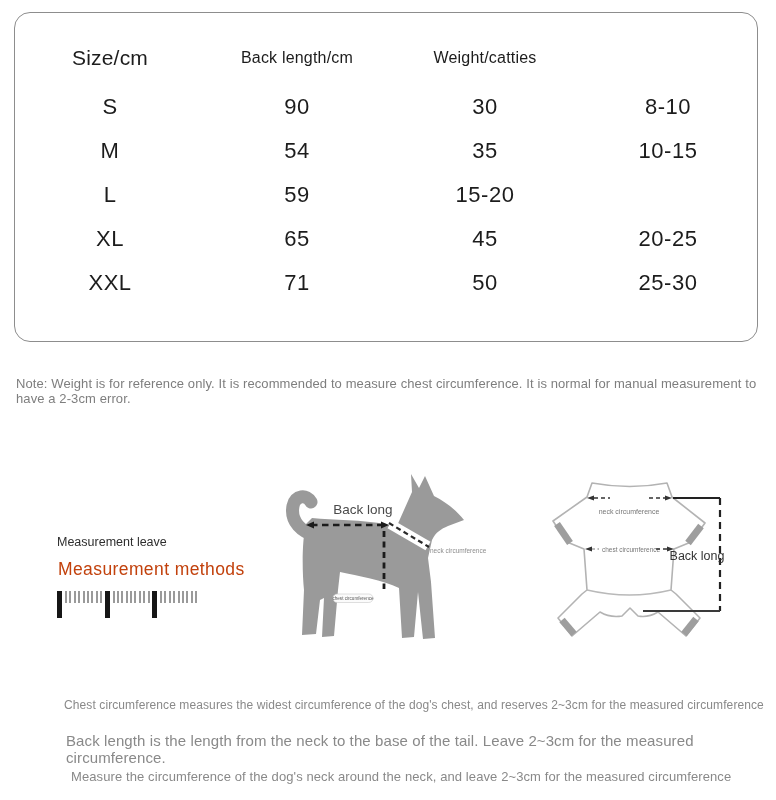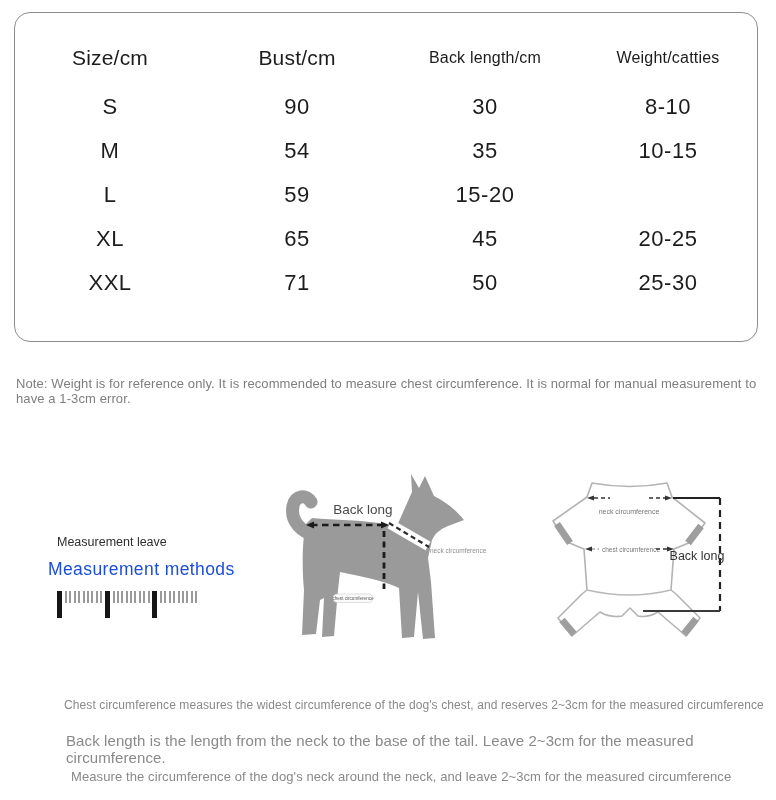--- a/index.html
+++ b/index.html
@@ -23,21 +23,21 @@
   .t-head .t-cell.small-head { font-size:16px; }
 
   
   .note-text {
     position:absolute; left:16px; top:376px; width:748px;
     font-size:13px; color:#7e7e7e; letter-spacing:.1px;
   }
 
   
   .mlabel-small { position:absolute; left:57px; top:535px; font-size:12.5px; color:#2e2e2e; }
-  .mlabel-large { position:absolute; left:48px; top:559px; font-size:17.5px; color:#1d4ed8; letter-spacing:.4px; }
+  .mlabel-large { position:absolute; left:58px; top:559px; font-size:17.5px; color:#c2410c; letter-spacing:.4px; }
   .ruler { position:absolute; left:57px; top:591px; height:30px; white-space:nowrap; font-size:0; }
   .ruler .tall { display:inline-block; width:5px; height:27px; background:#161616; margin-right:3px; vertical-align:top; }
   .ruler .tick { display:inline-block; width:2px; height:12px; background:#9a9a9a; margin-right:2.4px; vertical-align:top; }
 
   
   .dog-svg { position:absolute; left:278px; top:440px; }
   .garment-svg { position:absolute; left:530px; top:450px; }
 
   
   .instr { position:absolute; color:#898989; letter-spacing:.1px;margin-left:16px; }
@@ -48,21 +48,20 @@
   svg text { font-family:"Liberation Sans", sans-serif; }
 </style>
 </head>
 <body>
 
 <div class="page">
 
   <div class="size-box">
     <div class="t-row t-head">
       <div class="t-cell">Size/cm</div>
-      <div class="t-cell">Bust/cm</div>
       <div class="t-cell small-head">Back length/cm</div>
       <div class="t-cell small-head">Weight/catties</div>
     </div>
     <div class="t-row">
       <div class="t-cell">S</div>
       <div class="t-cell">90</div>
       <div class="t-cell">30</div>
       <div class="t-cell">8-10</div>
     </div>
     <div class="t-row">
@@ -83,21 +82,21 @@
       <div class="t-cell">20-25</div>
     </div>
     <div class="t-row">
       <div class="t-cell">XXL</div>
       <div class="t-cell">71</div>
       <div class="t-cell">50</div>
       <div class="t-cell">25-30</div>
     </div>
   </div>
 
-  <div class="note-text">Note: Weight is for reference only. It is recommended to measure chest circumference. It is normal for manual measurement to have a 1-3cm error.</div>
+  <div class="note-text">Note: Weight is for reference only. It is recommended to measure chest circumference. It is normal for manual measurement to have a 2-3cm error.</div>
 
   <div class="mlabel-small">Measurement leave</div>
   <div class="mlabel-large">Measurement methods</div>
 
   <div class="ruler">
     <span class="tall"></span><span class="tick"></span><span class="tick"></span><span class="tick"></span><span class="tick"></span><span class="tick"></span><span class="tick"></span><span class="tick"></span><span class="tick"></span><span class="tick"></span><span class="tall"></span><span class="tick"></span><span class="tick"></span><span class="tick"></span><span class="tick"></span><span class="tick"></span><span class="tick"></span><span class="tick"></span><span class="tick"></span><span class="tick"></span><span class="tall"></span><span class="tick"></span><span class="tick"></span><span class="tick"></span><span class="tick"></span><span class="tick"></span><span class="tick"></span><span class="tick"></span><span class="tick"></span><span class="tick"></span>
   </div>
 
   <svg class="dog-svg" width="240" height="230" viewBox="0 0 240 230" xmlns="http://www.w3.org/2000/svg">
 

